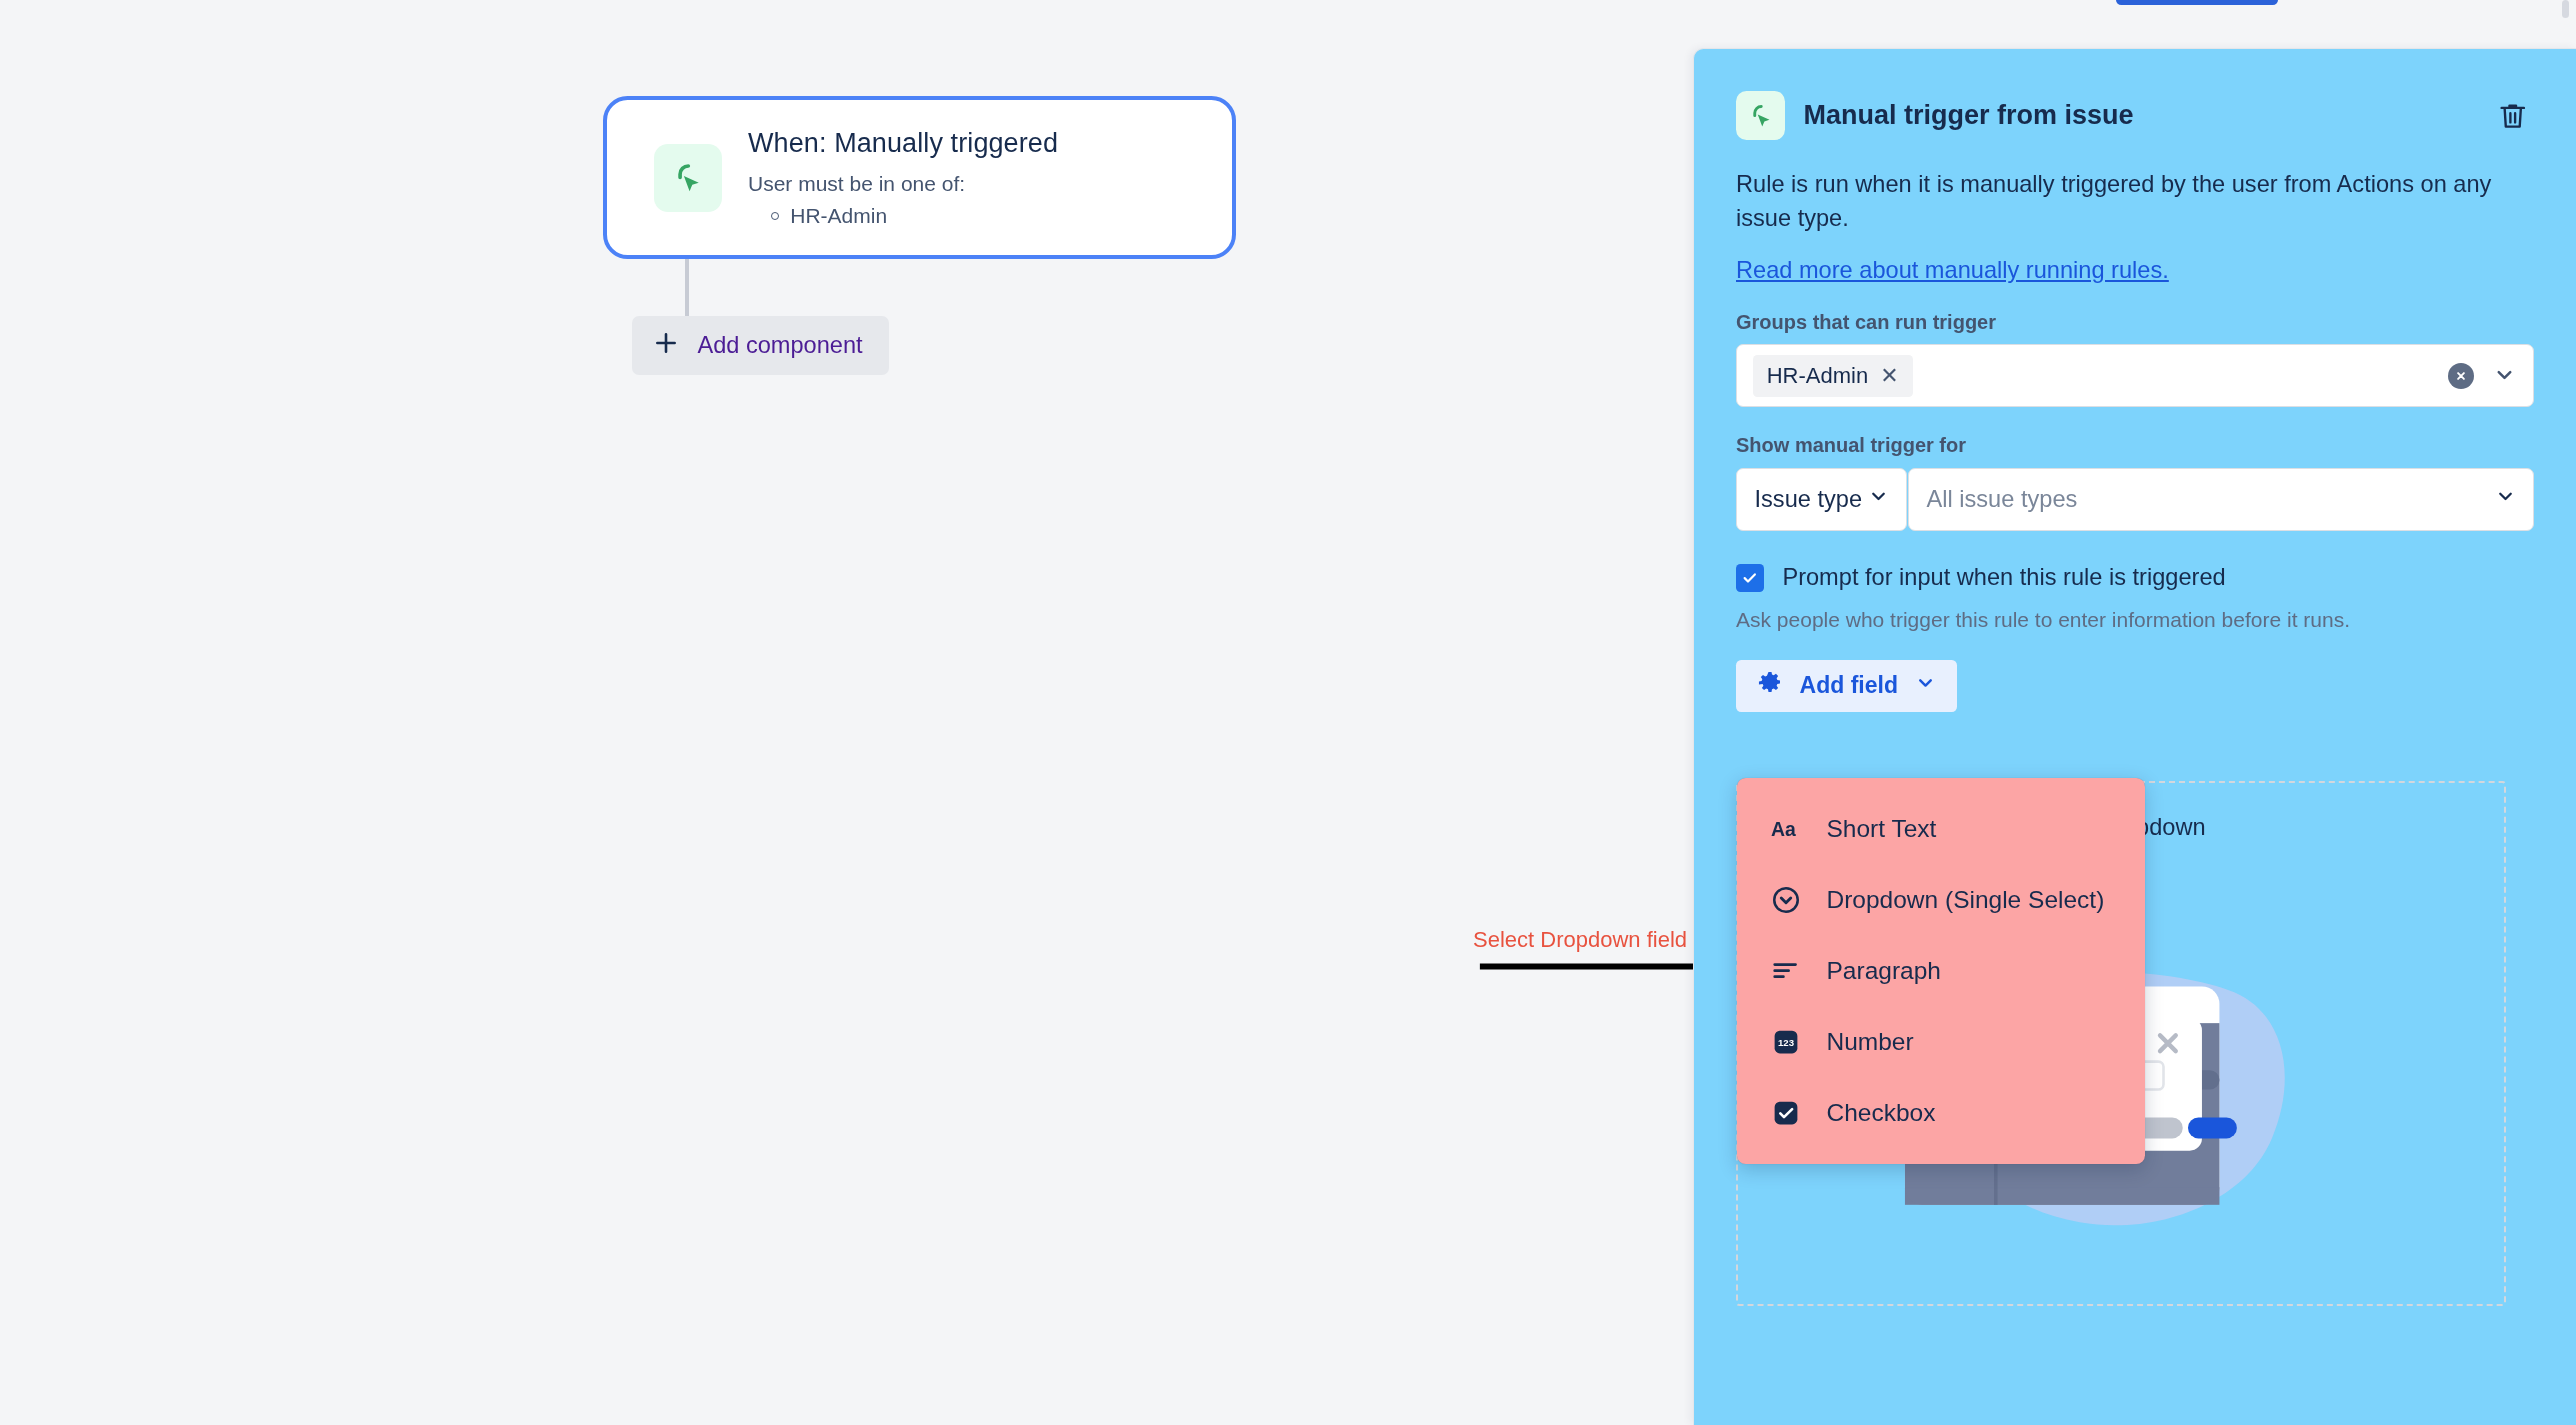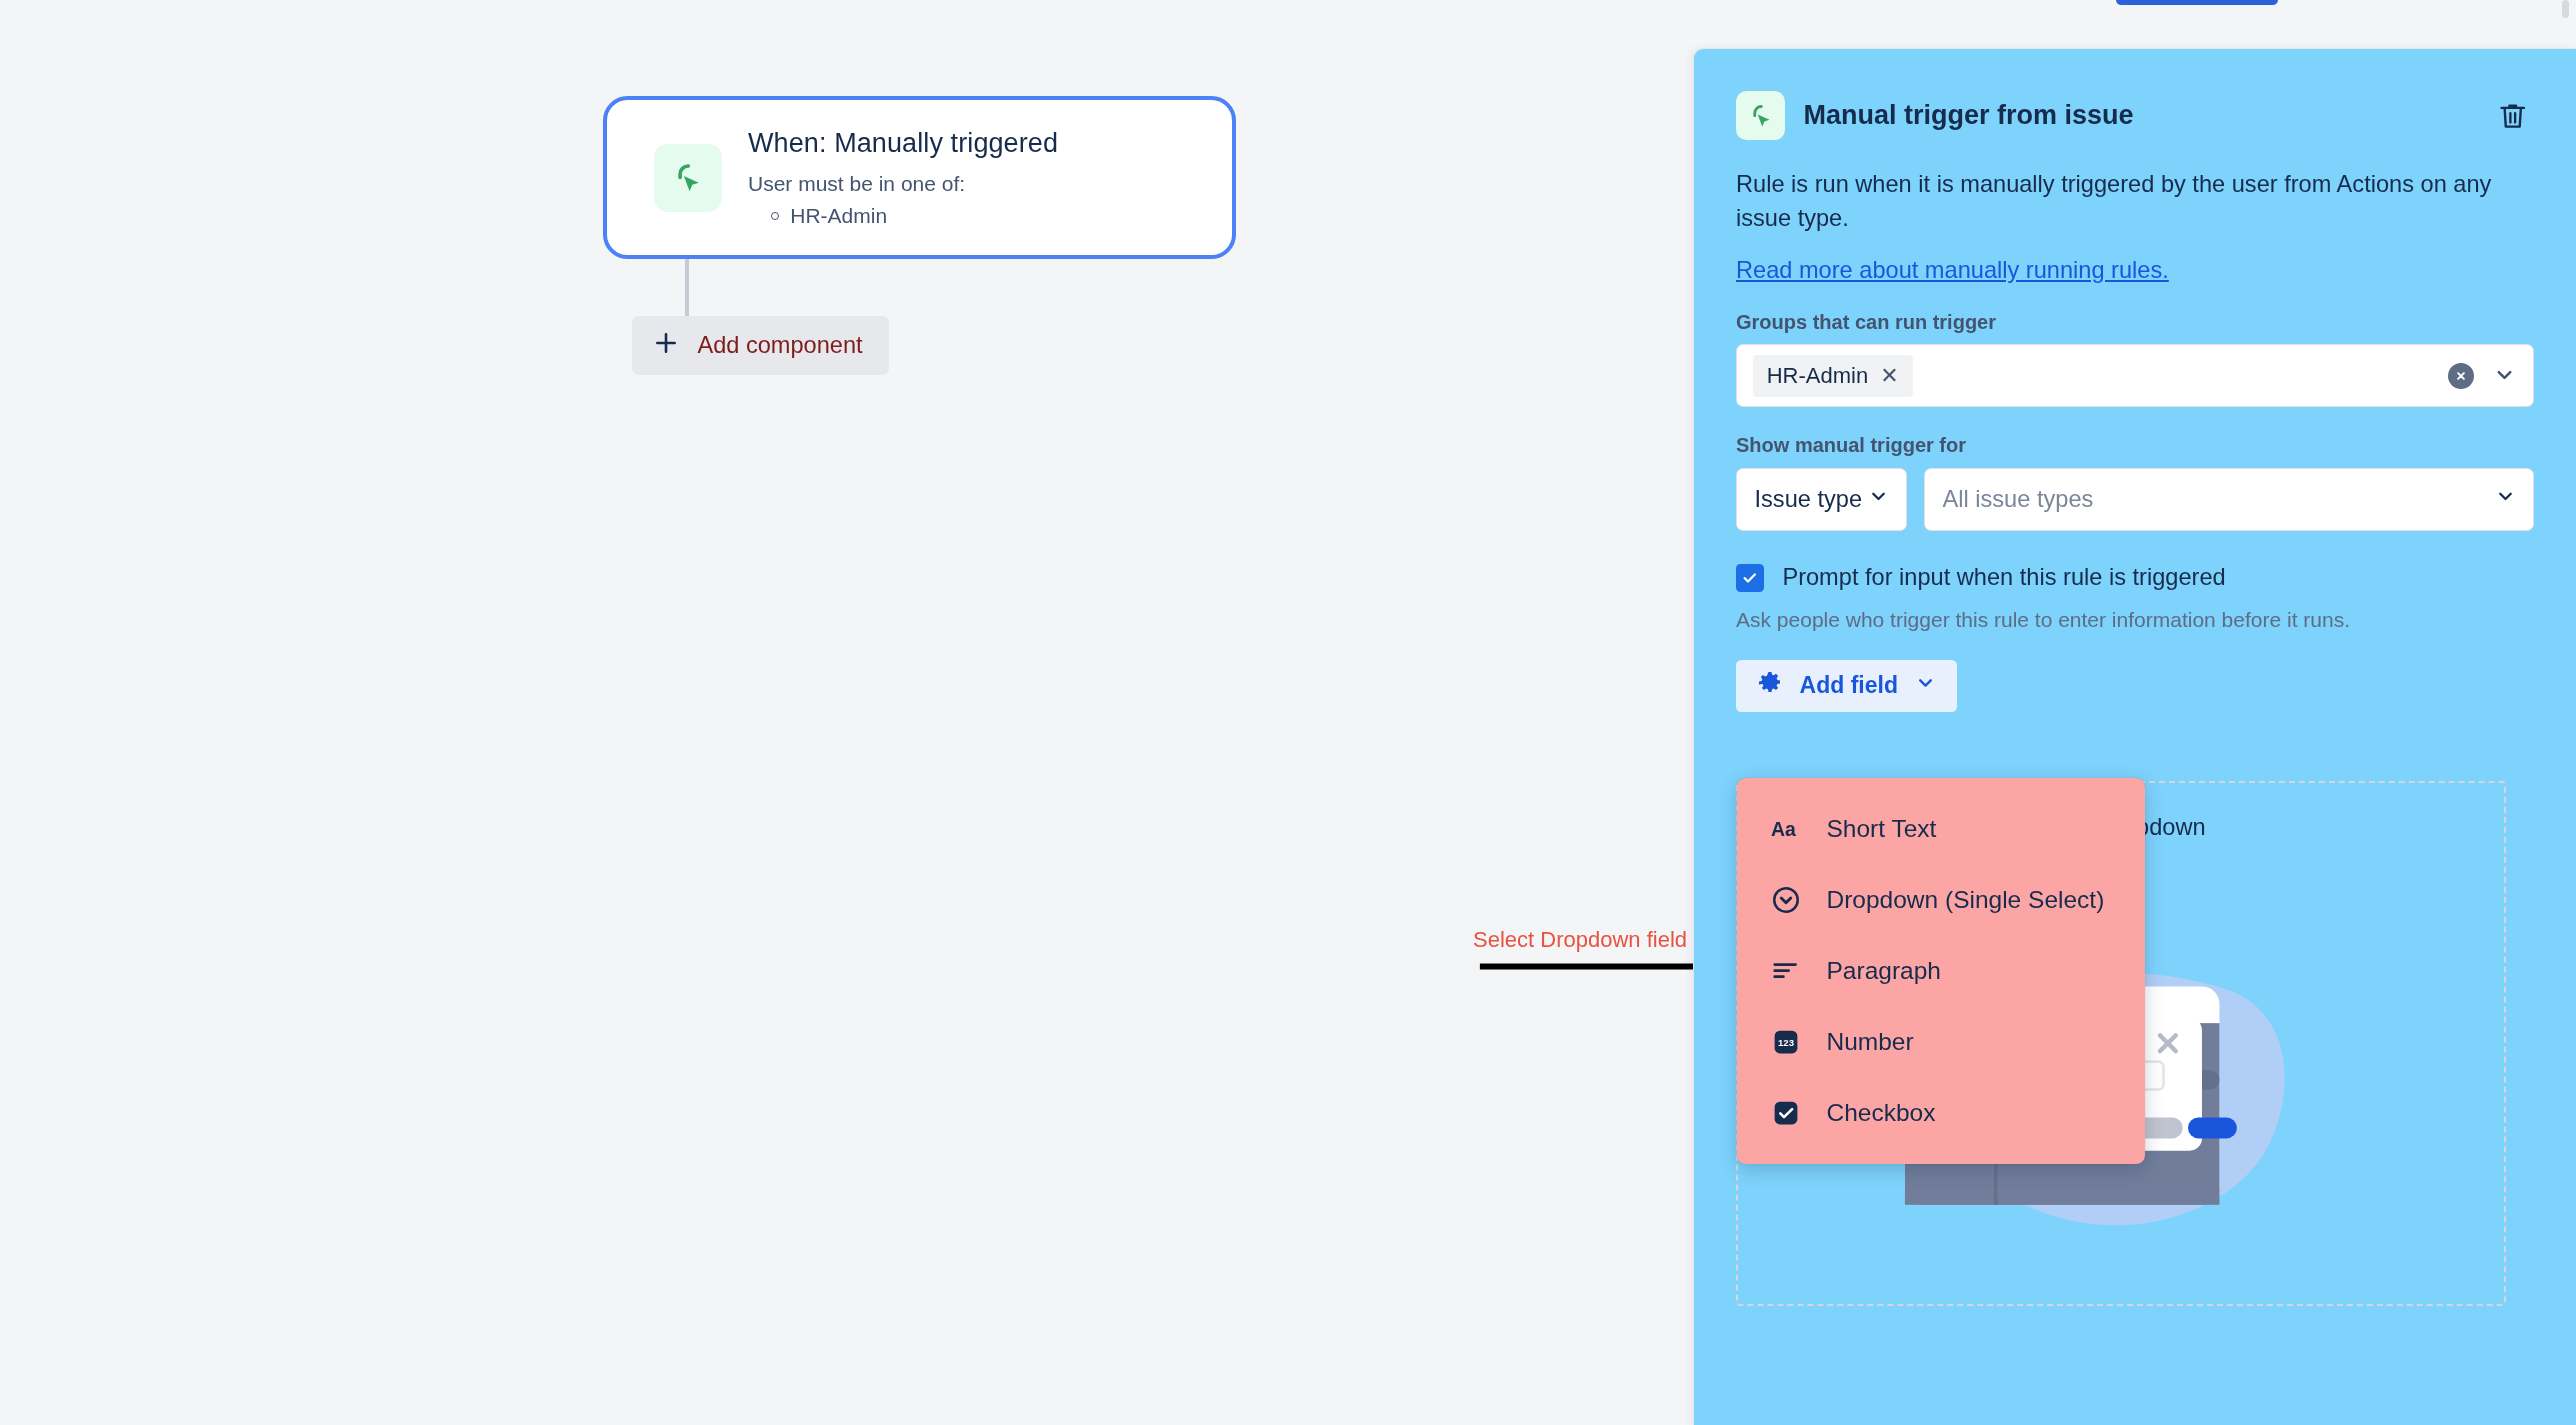--- a/index.html
+++ b/index.html
@@ -49,21 +49,21 @@
   }
   .connector {
     position: absolute; left: 685px; top: 259px;
     width: 3.5px; height: 59px; background: #C7CBD4;
   }
   .add-component {
     position: absolute; left: 632px; top: 316px;
     height: 59px; padding: 0 26px 0 21px;
     background: #E6E8EC; border: none; border-radius: 7px;
     display: flex; align-items: center; gap: 18.4px;
-    font-size: 23.6px; color: #7f1d1d;
+    font-size: 23.6px; color: #4c1d95;
     font-family: "Liberation Sans", sans-serif;
     cursor: pointer;
   }
   .plus-icon { display: block; }
 
   
   .annot-label {
     position: absolute; left: 1473px; top: 927px;
     font-size: 22px; color: #E8523F;
     white-space: nowrap; pointer-events: none;
@@ -125,21 +125,21 @@
   .chip-x { font-size: 22px; color: #44546F; cursor: pointer; line-height: 1; }
   .sel-actions {
     position: absolute; right: 17.5px; top: 50%; transform: translateY(-50%);
     display: flex; align-items: center; gap: 19px;
   }
   .clear-circle {
     width: 26px; height: 26px; border-radius: 50%;
     background: #5E6C84; display: flex; align-items: center;
     justify-content: center; cursor: pointer;
   }
-  .row2 { display: flex; gap: 17px; }
+  .row2 { display: flex; gap: 1px; }
   .sel-sm {
     width: 171px; height: 63px; border: 1.7px solid #DCDFE4;
     border-radius: 7px; background: #fff;
     display: flex; align-items: center; padding: 0 17.5px;
     font-size: 23.6px; color: #172B4D; position: relative; cursor: pointer;
   }
   .sel-lg {
     flex: 1; height: 63px; border: 1.7px solid #DCDFE4;
     border-radius: 7px; background: #fff;
     display: flex; align-items: center; padding: 0 17.5px;

